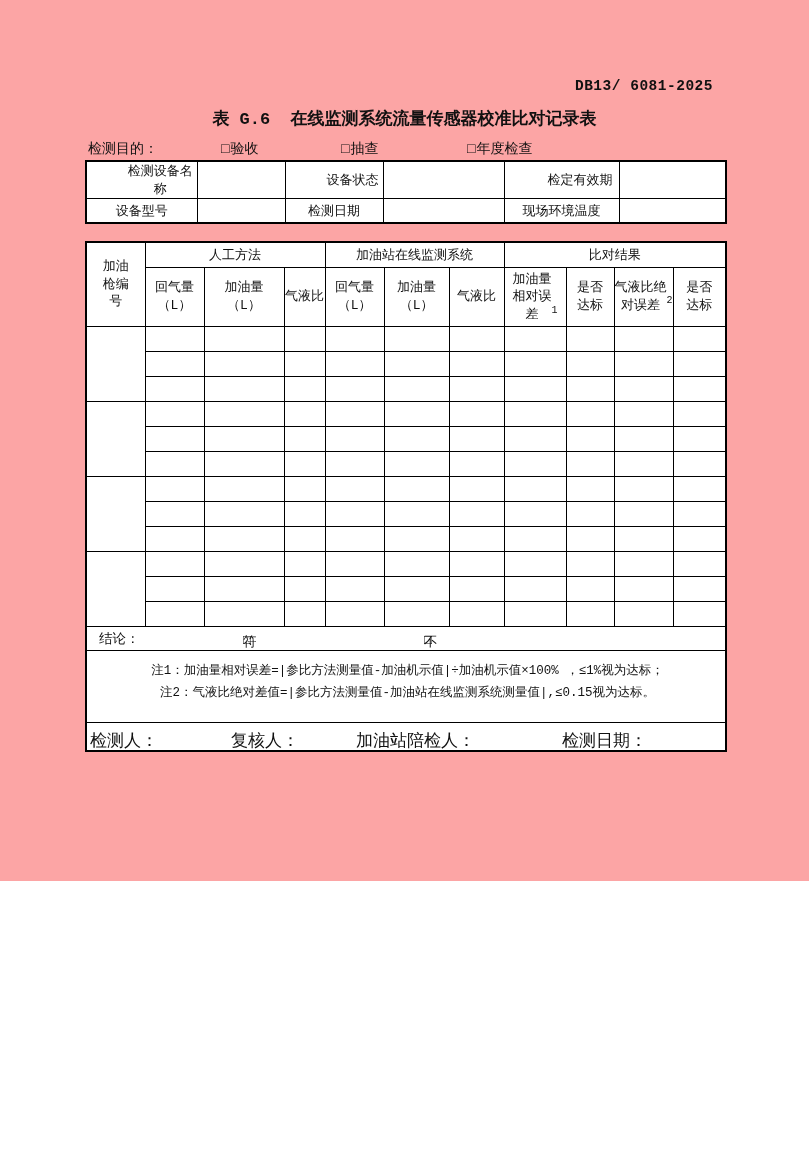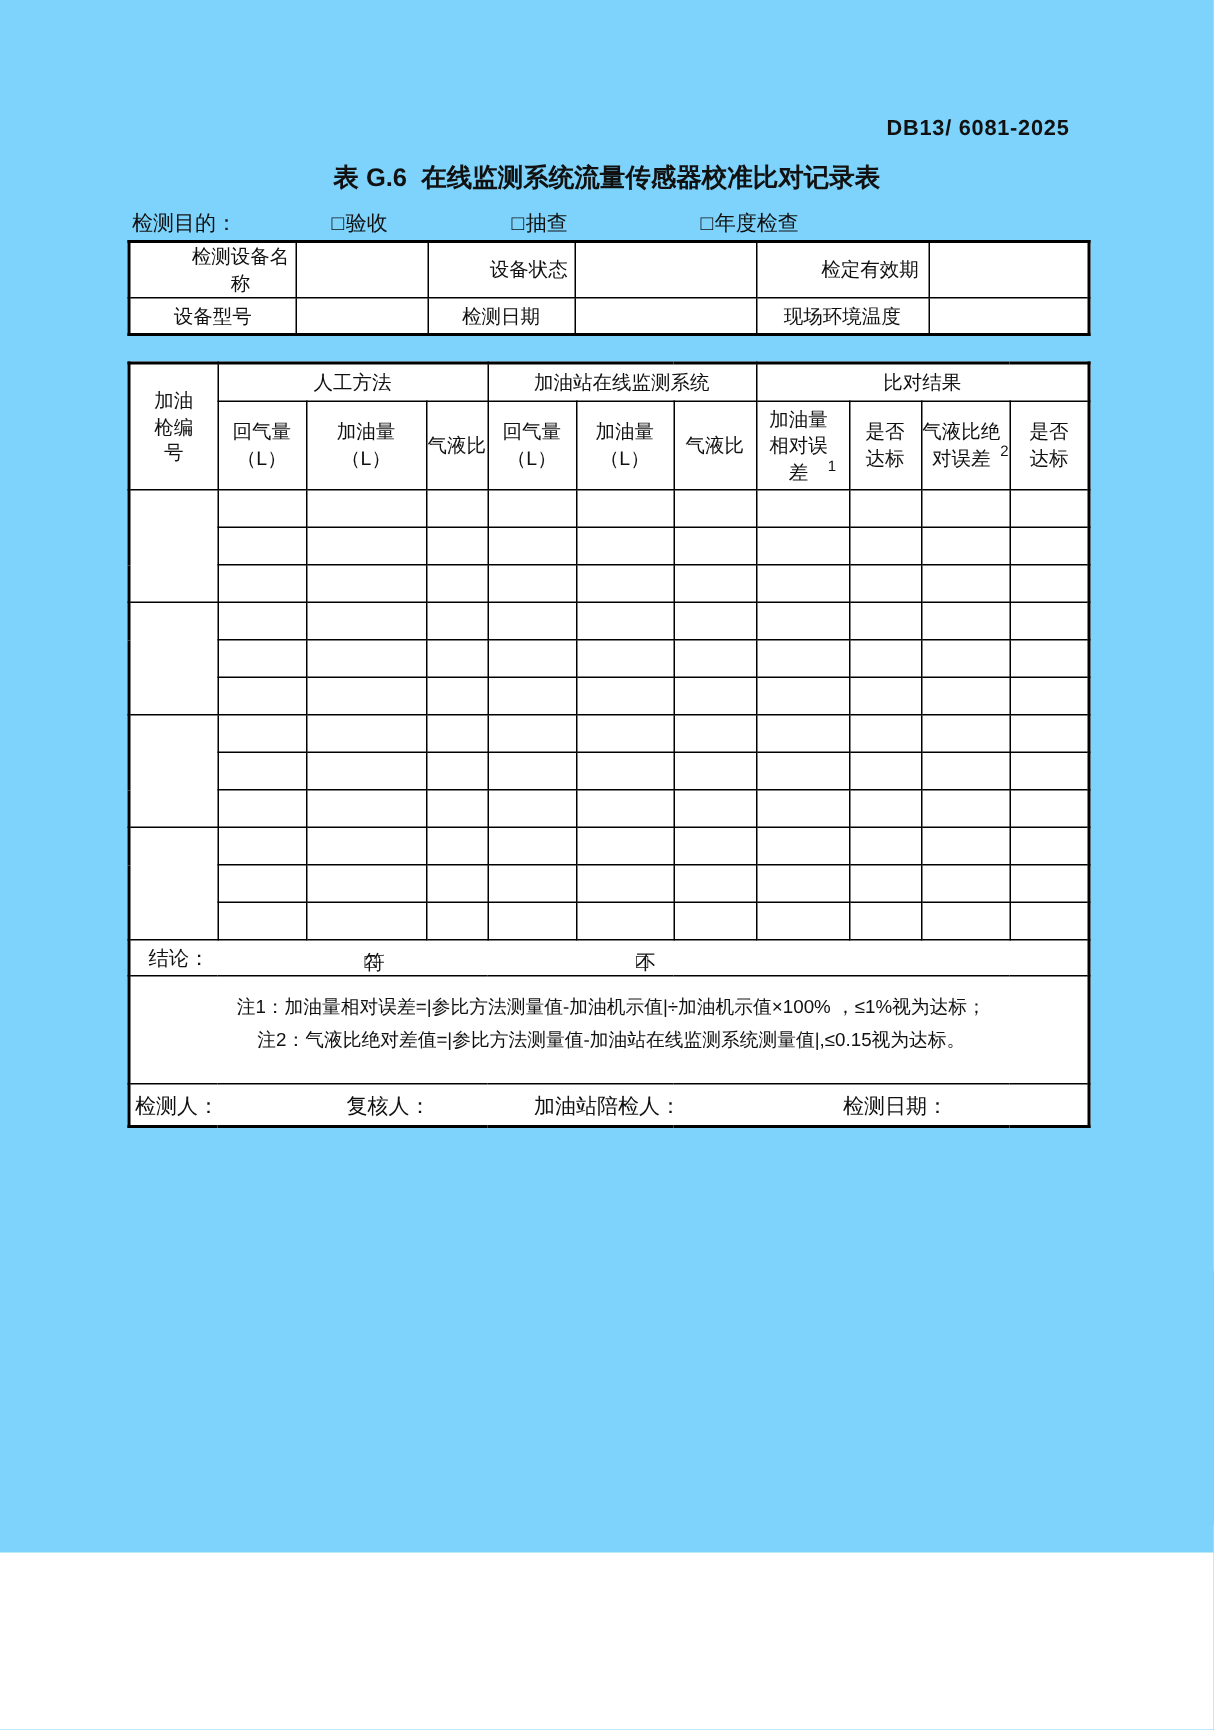--- a/index.html
+++ b/index.html
@@ -1,17 +1,17 @@
 <!DOCTYPE html>
 <html><head>
 <meta charset="utf-8">
 <style>
   html,body{margin:0;padding:0;}
-  .page{position:relative;width:809px;height:1035px;background:#7dd3fc;
-        font-family:Liberation Sans, sans-serif;color:#111;overflow:hidden;}
+  .page{position:relative;width:809px;height:881px;background:#fca5a5;
+        font-family:Liberation Mono, monospace;color:#111;overflow:hidden;}
   .doc-code{position:absolute;top:78px;right:96px;font-size:14.5px;font-weight:bold;
             letter-spacing:0.5px;white-space:pre;}
   .title{position:absolute;top:107px;left:0;width:100%;text-align:center;
          font-size:17px;font-weight:bold;white-space:pre;}
   .purpose{position:absolute;top:140px;left:85px;width:640px;height:18px;font-size:14px;}
   .purpose .p-label{position:absolute;left:3px;top:0;}
   .purpose .opt1{position:absolute;left:136px;top:0;}
   .purpose .opt2{position:absolute;left:256px;top:0;}
   .purpose .opt3{position:absolute;left:382px;top:0;}
   .cb{display:inline-block;margin-right:1px;}
@@ -30,21 +30,21 @@
   sup{font-size:10px;}
   .concl-cell{height:23px;position:relative;}
   .concl-cell span{position:absolute;top:3px;font-size:13.5px;}
   .concl-label{left:12px;}
   .concl-opt1{left:156px;}
   .concl-opt2{left:337px;}
   .notes-cell{height:62px;text-align:left;vertical-align:top !important;margin-left:31px;}
   .notes-cell .note-line{display:block;padding-left:3px;font-size:12.5px;line-height:22px;}
   .notes-cell{padding-top:9px !important;}
   .sig-cell{height:27px;position:relative;}
-  .sig-cell span{position:absolute;top:6px;font-size:14px;}
+  .sig-cell span{position:absolute;top:6px;font-size:17px;}
   .sig-tester{left:3px;} .sig-reviewer{left:144px;} .sig-station{left:269px;} .sig-date{left:475px;}
   .page-number{position:absolute;top:1066px;left:664px;font-size:12px;color:#4a5568;}
 </style>
 </head>
 <body>
 
 <div class="page">
 
   <div class="doc-code">DB13/ 6081-2025</div>
   <div class="title">表 G.6  在线监测系统流量传感器校准比对记录表</div>

